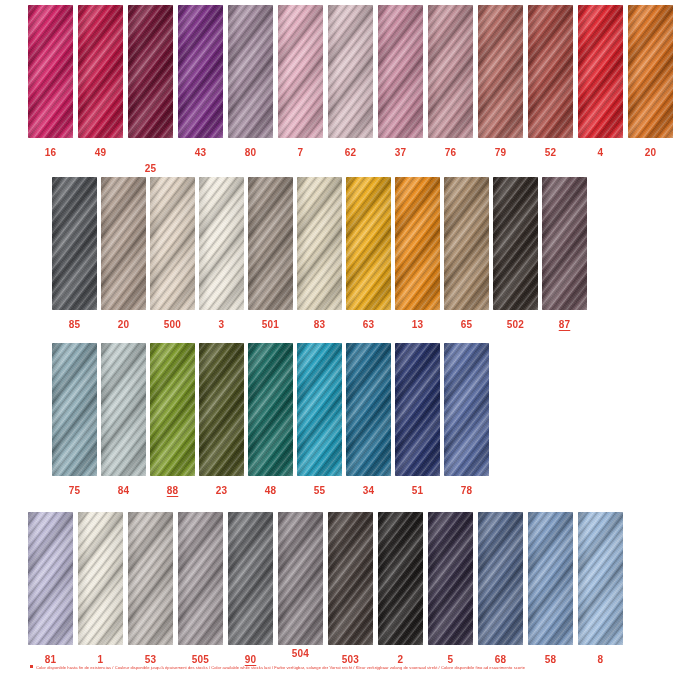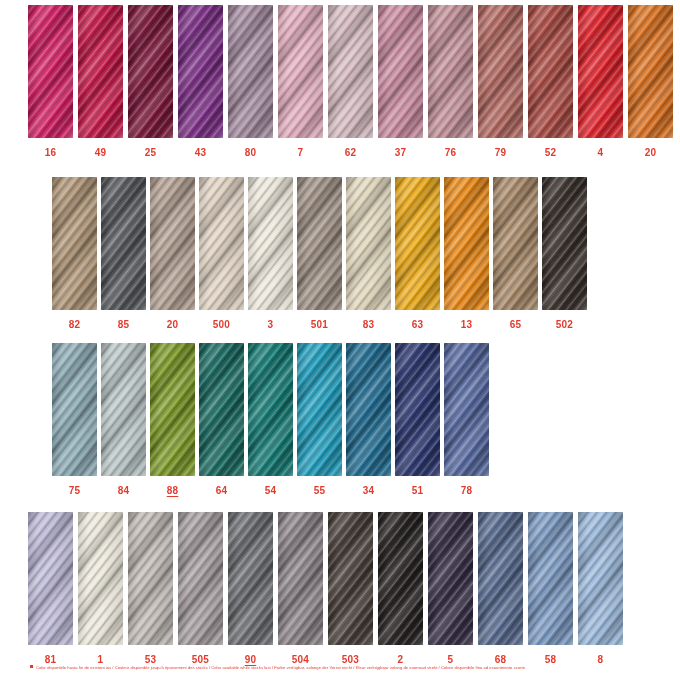--- a/index.html
+++ b/index.html
@@ -163,21 +163,21 @@
         </div>
         <div class="swatch-cell">
           <div class="swatch" style="width: 45px; height: 133px; background: rgb(122, 18, 54);">
             <div class="yarn">
               <div class="cord"></div>
               <div class="ply"></div>
               <div class="fiber"></div>
               <div class="vshade"></div>
             </div>
           </div>
-          <div class="label" style="margin-top: 10px;">25</div>
+          <div class="label" style="margin-top: 26px;">25</div>
         </div>
         <div class="swatch-cell">
           <div class="swatch" style="width: 45px; height: 133px; background: rgb(123, 43, 134);">
             <div class="yarn">
               <div class="cord"></div>
               <div class="ply"></div>
               <div class="fiber"></div>
               <div class="vshade"></div>
             </div>
           </div>
@@ -278,31 +278,20 @@
               <div class="ply"></div>
               <div class="fiber"></div>
               <div class="vshade"></div>
             </div>
           </div>
           <div class="label" style="margin-top: 10px;">20</div>
         </div>
       </div>
       <div class="row" style="top: 177px; padding-left: 52px; gap: 4px;">
         <div class="swatch-cell">
-          <div class="swatch" style="width: 45px; height: 133px; background: rgb(176, 149, 117);">
-            <div class="yarn">
-              <div class="cord"></div>
-              <div class="ply"></div>
-              <div class="fiber"></div>
-              <div class="vshade"></div>
-            </div>
-          </div>
-          <div class="label" style="margin-top: 10px;">82</div>
-        </div>
-        <div class="swatch-cell">
           <div class="swatch" style="width: 45px; height: 133px; background: rgb(83, 86, 91);">
             <div class="yarn">
               <div class="cord"></div>
               <div class="ply"></div>
               <div class="fiber"></div>
               <div class="vshade"></div>
             </div>
           </div>
           <div class="label" style="margin-top: 10px;">85</div>
         </div>
@@ -397,20 +386,31 @@
         <div class="swatch-cell">
           <div class="swatch" style="width: 45px; height: 133px; background: rgb(53, 44, 39);">
             <div class="yarn">
               <div class="cord"></div>
               <div class="ply"></div>
               <div class="fiber"></div>
               <div class="vshade"></div>
             </div>
           </div>
           <div class="label" style="margin-top: 10px;">502</div>
+        </div>
+        <div class="swatch-cell">
+          <div class="swatch" style="width: 45px; height: 133px; background: rgb(107, 81, 89);">
+            <div class="yarn">
+              <div class="cord"></div>
+              <div class="ply"></div>
+              <div class="fiber"></div>
+              <div class="vshade"></div>
+            </div>
+          </div>
+          <div class="label underlined" style="margin-top: 10px;">87</div>
         </div>
       </div>
       <div class="row" style="top: 343px; padding-left: 52px; gap: 4px;">
         <div class="swatch-cell">
           <div class="swatch" style="width: 45px; height: 133px; background: rgb(141, 173, 184);">
             <div class="yarn">
               <div class="cord"></div>
               <div class="ply"></div>
               <div class="fiber"></div>
               <div class="vshade"></div>
@@ -434,40 +434,40 @@
             <div class="yarn">
               <div class="cord"></div>
               <div class="ply"></div>
               <div class="fiber"></div>
               <div class="vshade"></div>
             </div>
           </div>
           <div class="label underlined" style="margin-top: 10px;">88</div>
         </div>
         <div class="swatch-cell">
+          <div class="swatch" style="width: 45px; height: 133px; background: rgb(78, 83, 32);">
+            <div class="yarn">
+              <div class="cord"></div>
+              <div class="ply"></div>
+              <div class="fiber"></div>
+              <div class="vshade"></div>
+            </div>
+          </div>
+          <div class="label" style="margin-top: 10px;">23</div>
+        </div>
+        <div class="swatch-cell">
           <div class="swatch" style="width: 45px; height: 133px; background: rgb(19, 105, 95);">
             <div class="yarn">
               <div class="cord"></div>
               <div class="ply"></div>
               <div class="fiber"></div>
               <div class="vshade"></div>
             </div>
           </div>
-          <div class="label" style="margin-top: 10px;">64</div>
-        </div>
-        <div class="swatch-cell">
-          <div class="swatch" style="width: 45px; height: 133px; background: rgb(15, 122, 115);">
-            <div class="yarn">
-              <div class="cord"></div>
-              <div class="ply"></div>
-              <div class="fiber"></div>
-              <div class="vshade"></div>
-            </div>
-          </div>
-          <div class="label" style="margin-top: 10px;">54</div>
+          <div class="label" style="margin-top: 10px;">48</div>
         </div>
         <div class="swatch-cell">
           <div class="swatch" style="width: 45px; height: 133px; background: rgb(27, 159, 192);">
             <div class="yarn">
               <div class="cord"></div>
               <div class="ply"></div>
               <div class="fiber"></div>
               <div class="vshade"></div>
             </div>
           </div>
@@ -565,21 +565,21 @@
         </div>
         <div class="swatch-cell">
           <div class="swatch" style="width: 45px; height: 133px; background: rgb(139, 130, 135);">
             <div class="yarn">
               <div class="cord"></div>
               <div class="ply"></div>
               <div class="fiber"></div>
               <div class="vshade"></div>
             </div>
           </div>
-          <div class="label" style="margin-top: 10px;">504</div>
+          <div class="label" style="margin-top: 4px;">504</div>
         </div>
         <div class="swatch-cell">
           <div class="swatch" style="width: 45px; height: 133px; background: rgb(70, 60, 56);">
             <div class="yarn">
               <div class="cord"></div>
               <div class="ply"></div>
               <div class="fiber"></div>
               <div class="vshade"></div>
             </div>
           </div>

